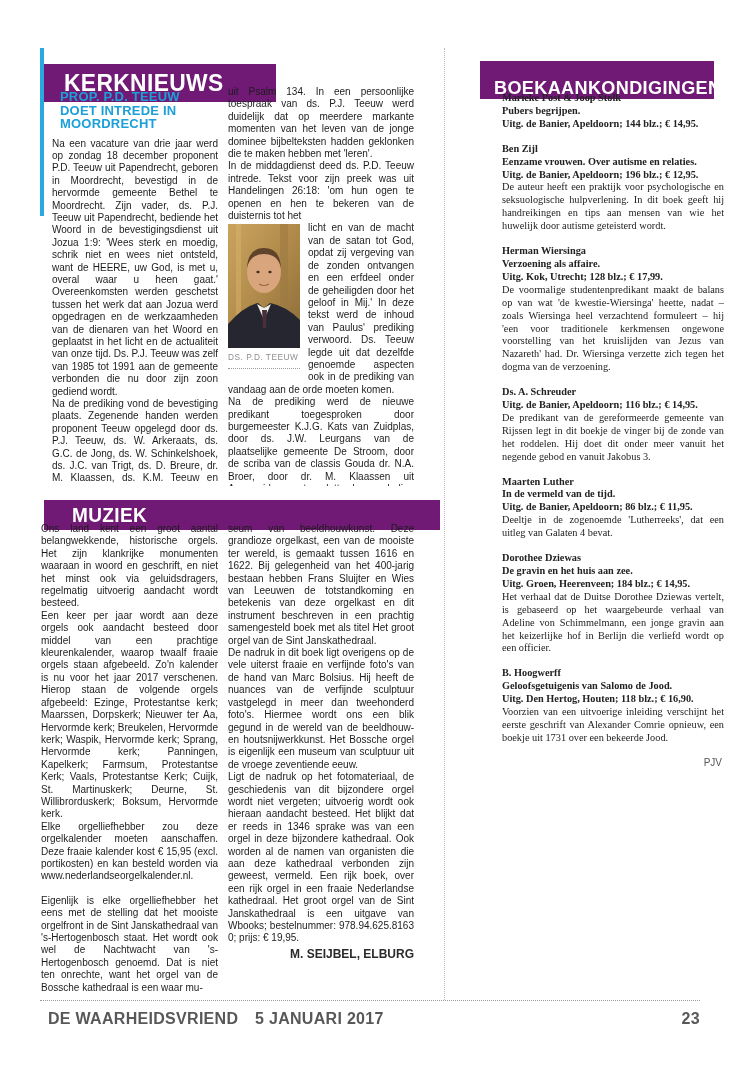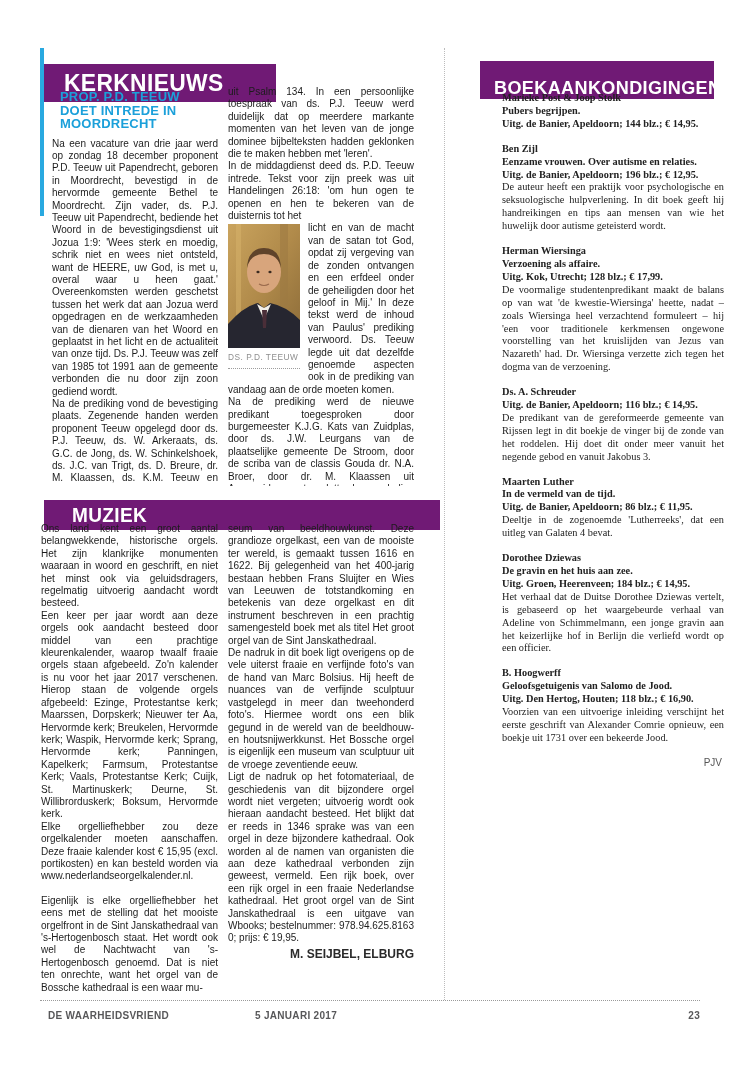--- a/index.html
+++ b/index.html
@@ -90,21 +90,21 @@
     color:#555555;
     font-family:"Liberation Sans",sans-serif;
     padding-right:2px;
   }
   
   .vdots{position:absolute;left:444px;top:48px;height:952px;border-left:1px dotted #bcbcbc;}
   .footer-rule{position:absolute;left:40px;top:1000px;width:660px;border-top:1px dotted #9a9a9a;}
   .footer span{
     position:absolute;top:1010px;
     font-weight:bold;
-    font-size:10px;
+    font-size:16px;
     color:#58585a;
     letter-spacing:.3px;
     white-space:nowrap;
   }
   .f-mag{left:48px;}
   .f-date{left:255px;}
   .f-page{right:38px;}
 </style>
 </head>
 <body>

